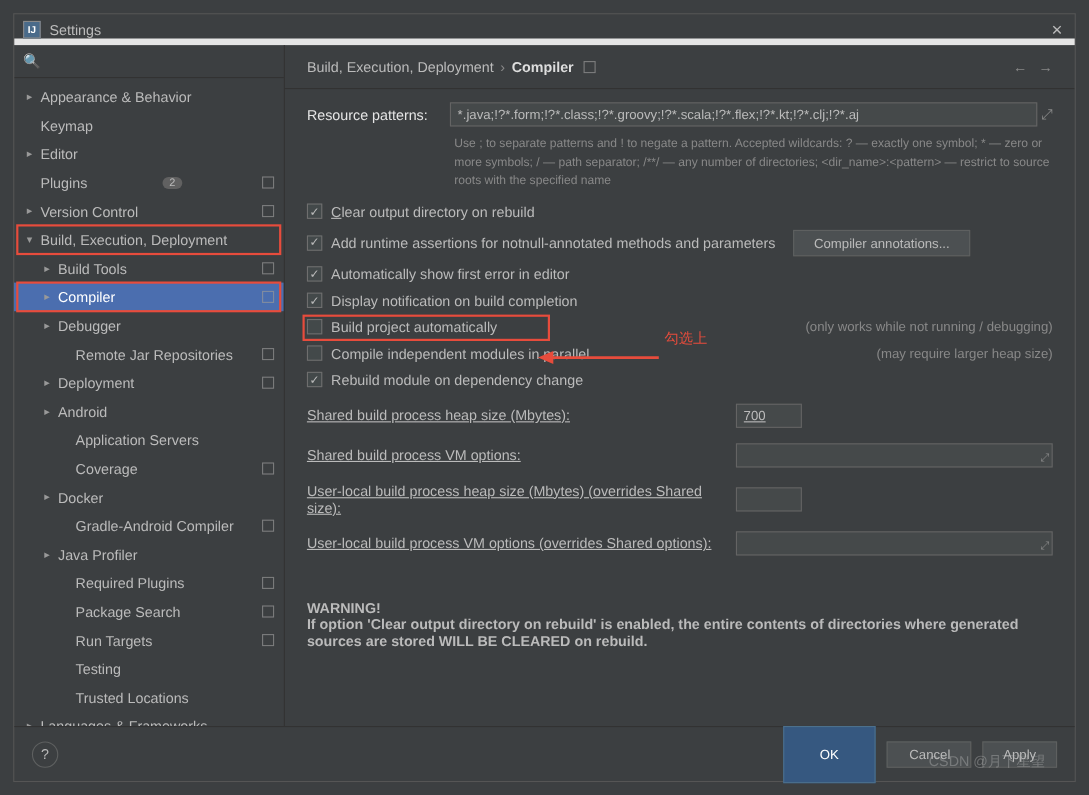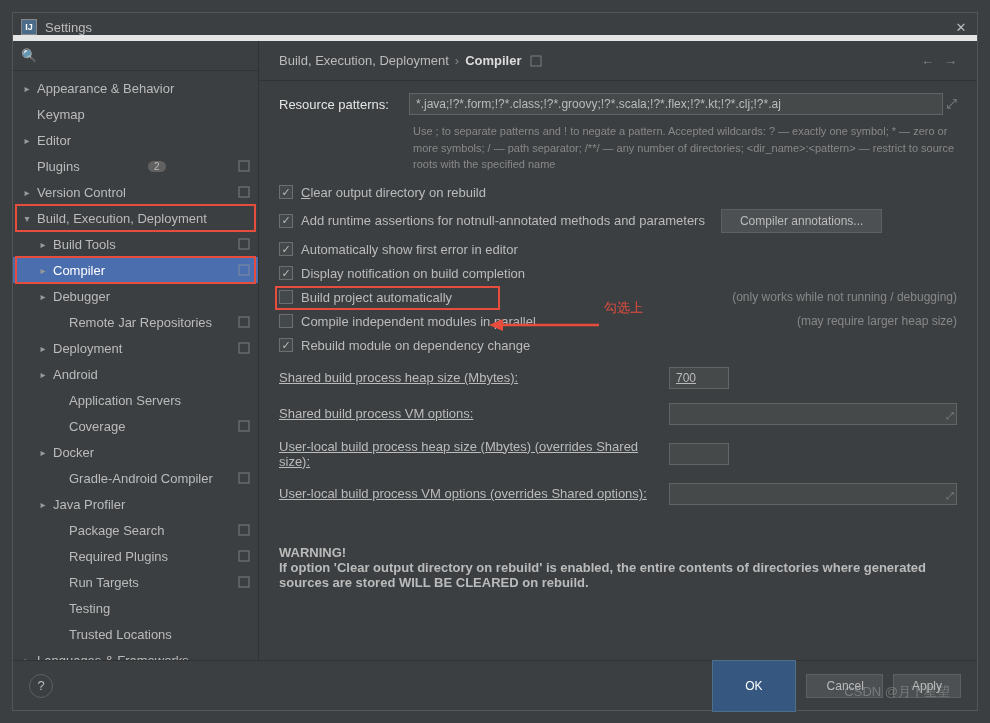--- a/index.html
+++ b/index.html
@@ -164,28 +164,28 @@
             <span class="proj-icon"><svg viewBox="0 0 12 12">
                 <rect x="1" y="1" width="10" height="10" fill="none" stroke="#999" stroke-width="1"></rect>
               </svg></span>
           </div>
           <div class="tree-item indent-1">
             <span class="arrow ">▸</span>
             <span>Java Profiler</span>
           </div>
           <div class="tree-item indent-2">
             <span class="arrow none"></span>
+            <span>Required Plugins</span>
+            <span class="proj-icon"><svg viewBox="0 0 12 12">
+                <rect x="1" y="1" width="10" height="10" fill="none" stroke="#999" stroke-width="1"></rect>
+              </svg></span>
+          </div>
+          <div class="tree-item indent-2">
+            <span class="arrow none"></span>
             <span>Package Search</span>
-            <span class="proj-icon"><svg viewBox="0 0 12 12">
-                <rect x="1" y="1" width="10" height="10" fill="none" stroke="#999" stroke-width="1"></rect>
-              </svg></span>
-          </div>
-          <div class="tree-item indent-2">
-            <span class="arrow none"></span>
-            <span>Required Plugins</span>
             <span class="proj-icon"><svg viewBox="0 0 12 12">
                 <rect x="1" y="1" width="10" height="10" fill="none" stroke="#999" stroke-width="1"></rect>
               </svg></span>
           </div>
           <div class="tree-item indent-2">
             <span class="arrow none"></span>
             <span>Run Targets</span>
             <span class="proj-icon"><svg viewBox="0 0 12 12">
                 <rect x="1" y="1" width="10" height="10" fill="none" stroke="#999" stroke-width="1"></rect>
               </svg></span>

